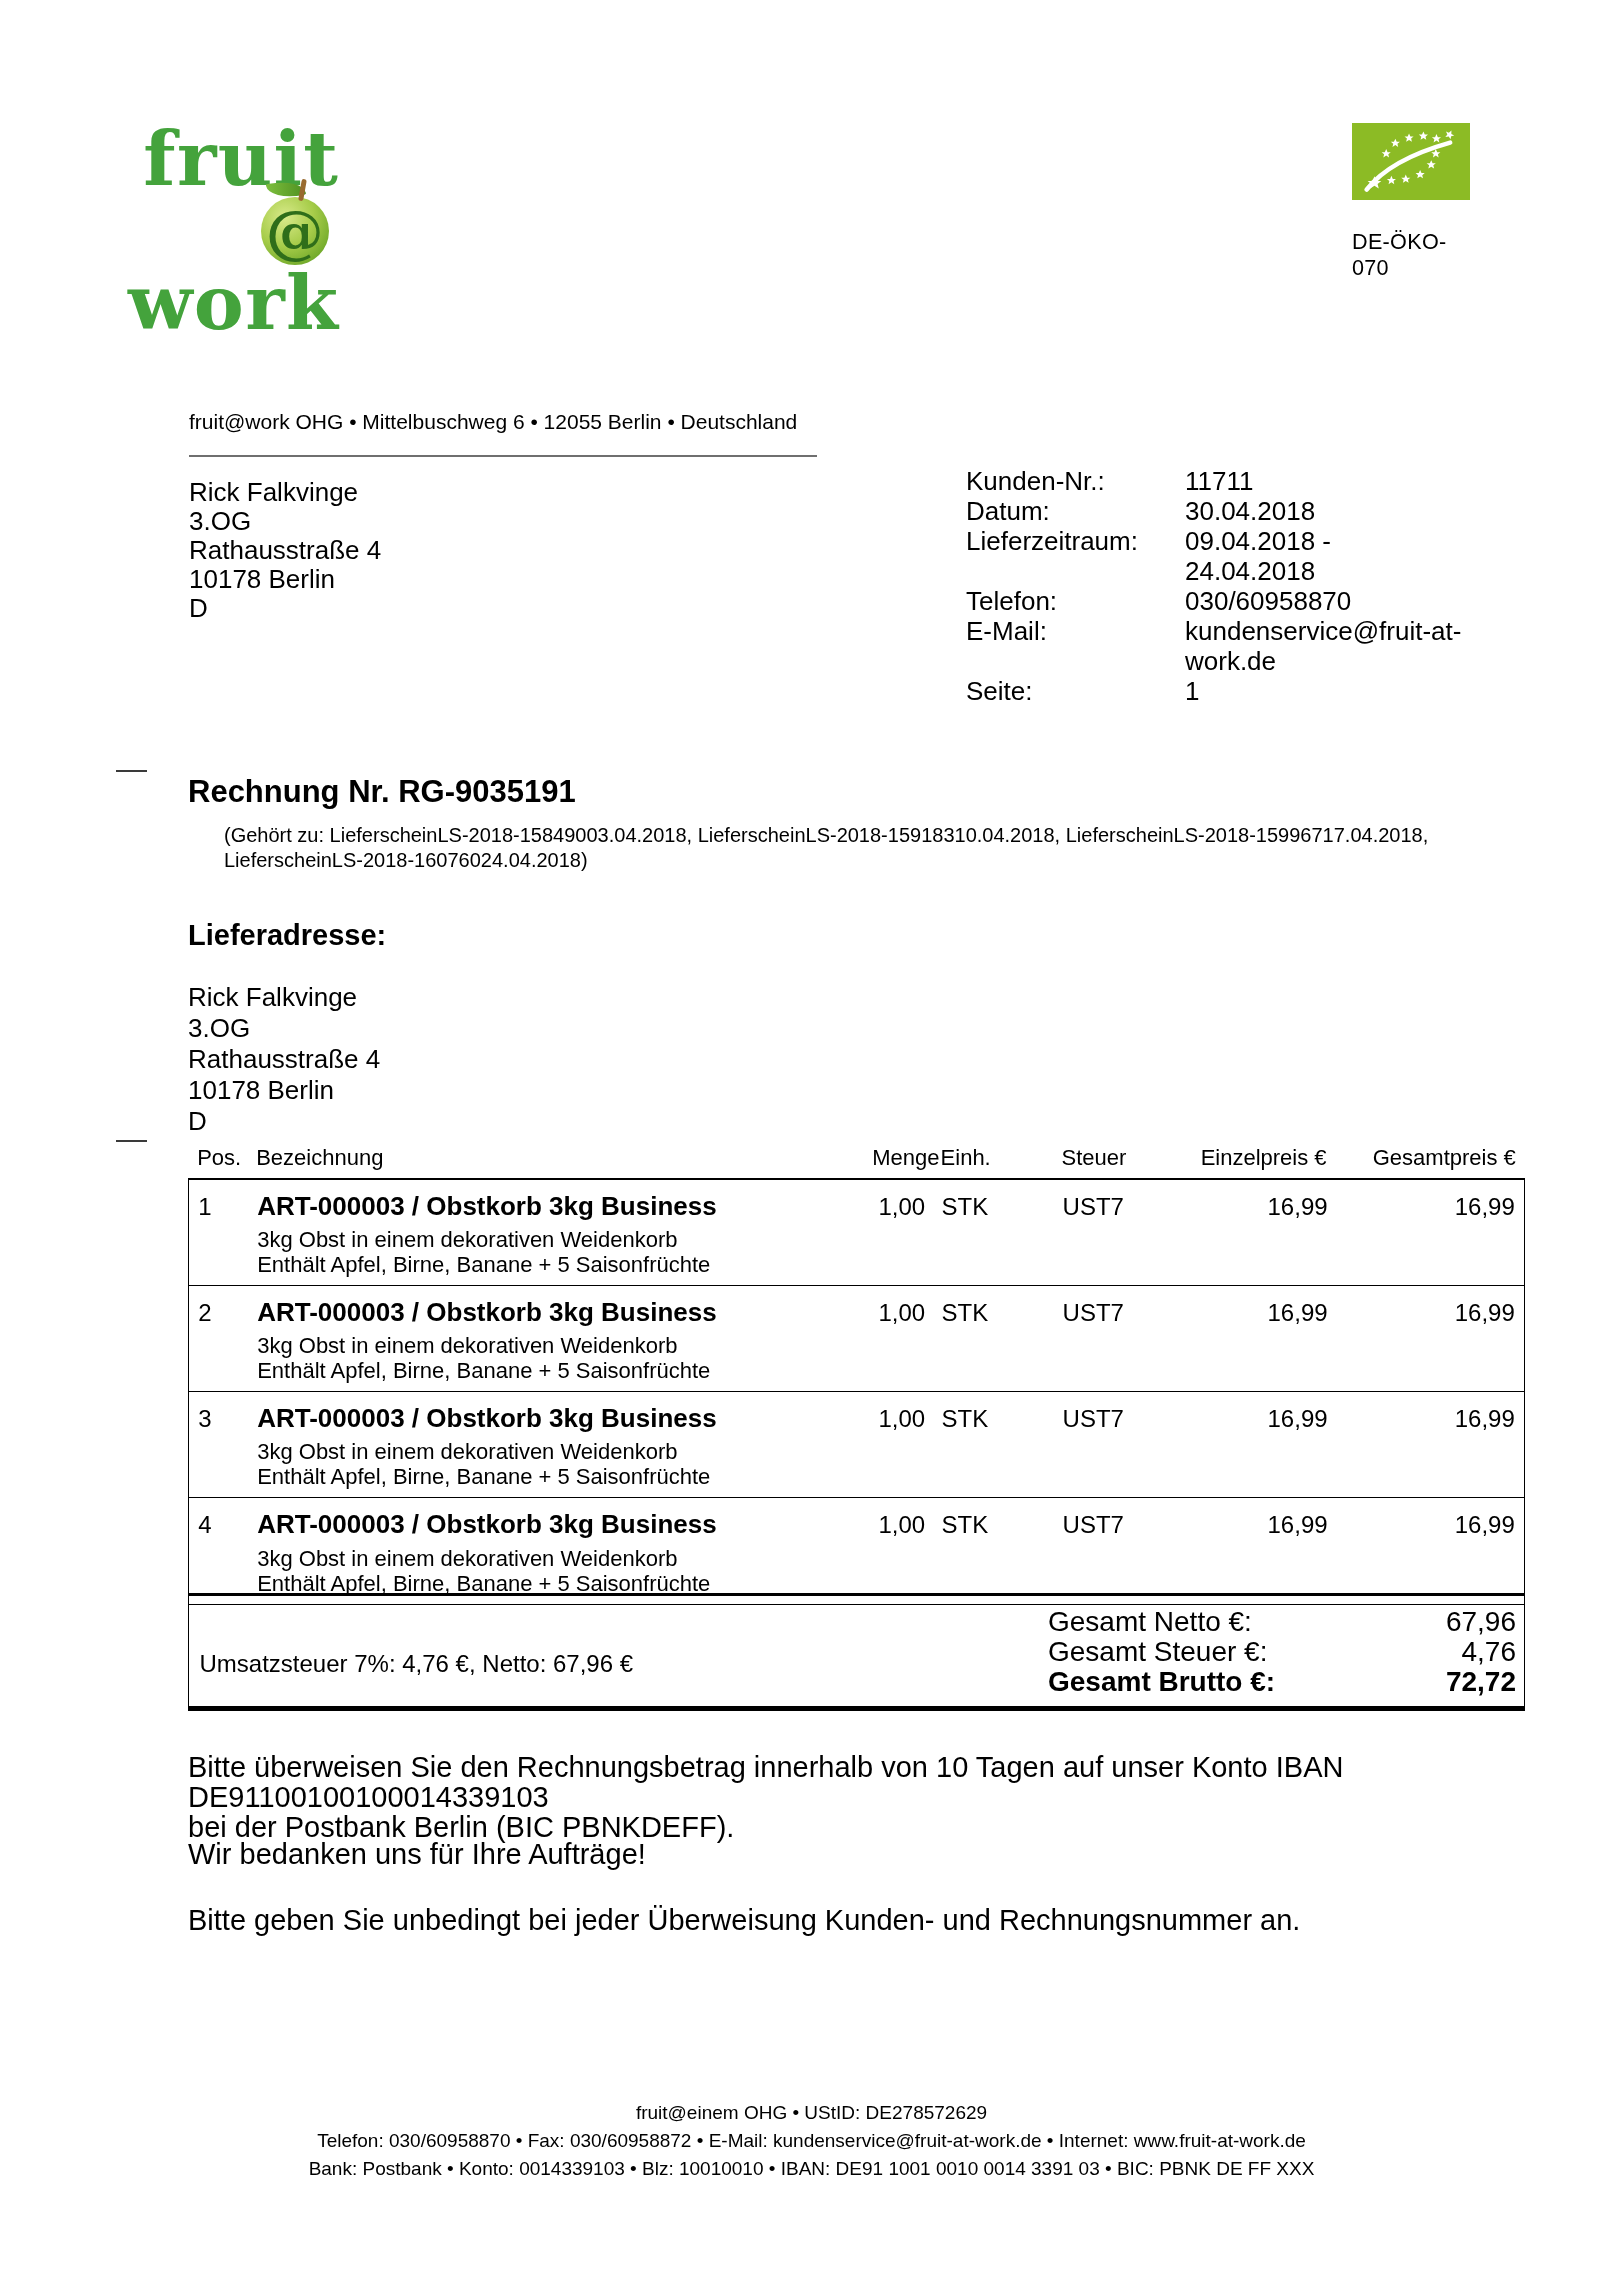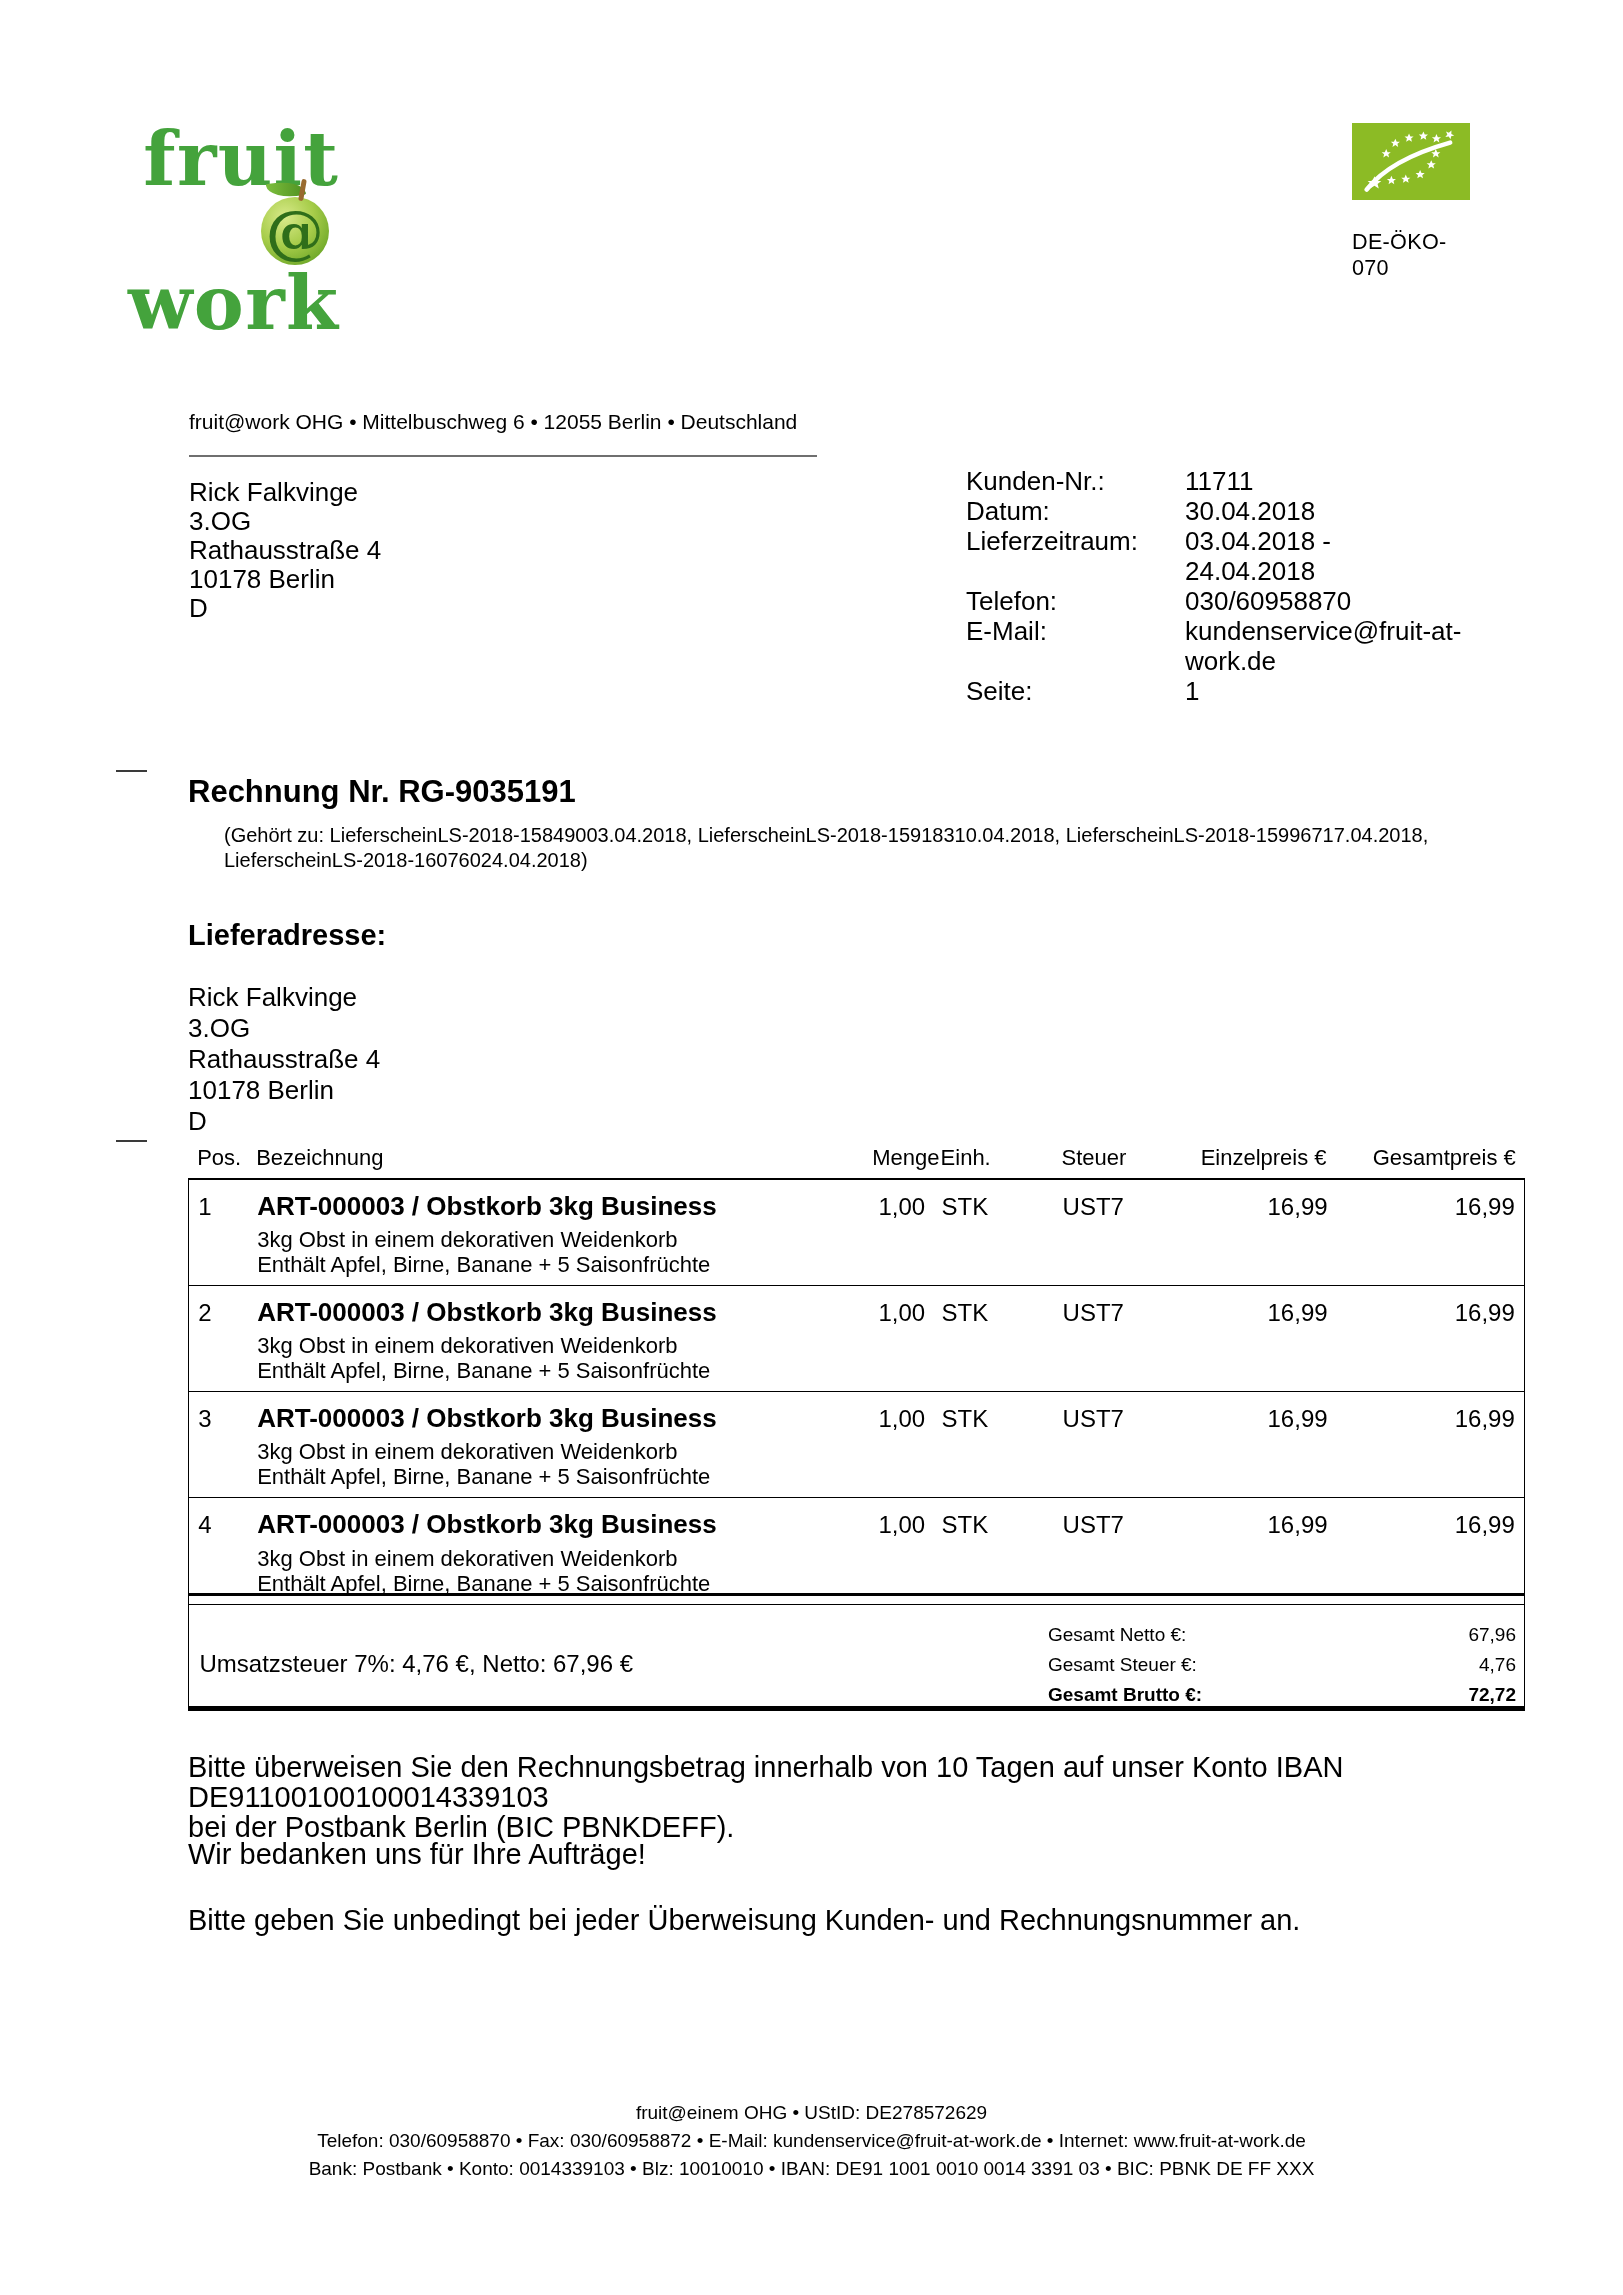--- a/index.html
+++ b/index.html
@@ -106,23 +106,23 @@
   
   .totals {
     position: absolute; left: 188px; top: 1593px; width: 1337px; height: 118px;
     border-top: 3.3px solid #000;
     border-bottom: 5.2px solid #000;
     border-left: 1.3px solid #000;
     border-right: 1.3px solid #000;
   }
   .tax-note { position: absolute; left: 10.5px; top: 15.7px; font-size: 24px; margin-top: 38px; }
   .totals-rows {
-    position: absolute; left: 859px; top: 24px;
+    position: absolute; left: 859px; top: 11px;
     display: grid; grid-template-columns: 304px 164px;
-    font-size: 19px; line-height: 30px;
+    font-size: 28px; line-height: 30px;
   }
   .totals-rows .val { text-align: right; }
   .bold { font-weight: bold; }
 
   
   .para { position: absolute; left: 188px; font-size: 29px; line-height: 30px; }
   .p1 { top: 1752px; }
   .p2 { top: 1839px; }
   .p3 { top: 1905px; }
   .para span { display: block; }
@@ -194,21 +194,21 @@
     <div class="info-row">
       <div class="info-label">Datum:</div>
       <div class="info-value">
           <span>30.04.2018</span>
           <span></span>
         </div>
     </div>
     <div class="info-row">
       <div class="info-label">Lieferzeitraum:</div>
       <div class="info-value">
-          <span>03.04.2018 -</span>
+          <span>09.04.2018 -</span>
           <span>24.04.2018</span>
         </div>
     </div>
     <div class="info-row">
       <div class="info-label">Telefon:</div>
       <div class="info-value">
           <span>030/60958870</span>
           <span></span>
         </div>
     </div>

